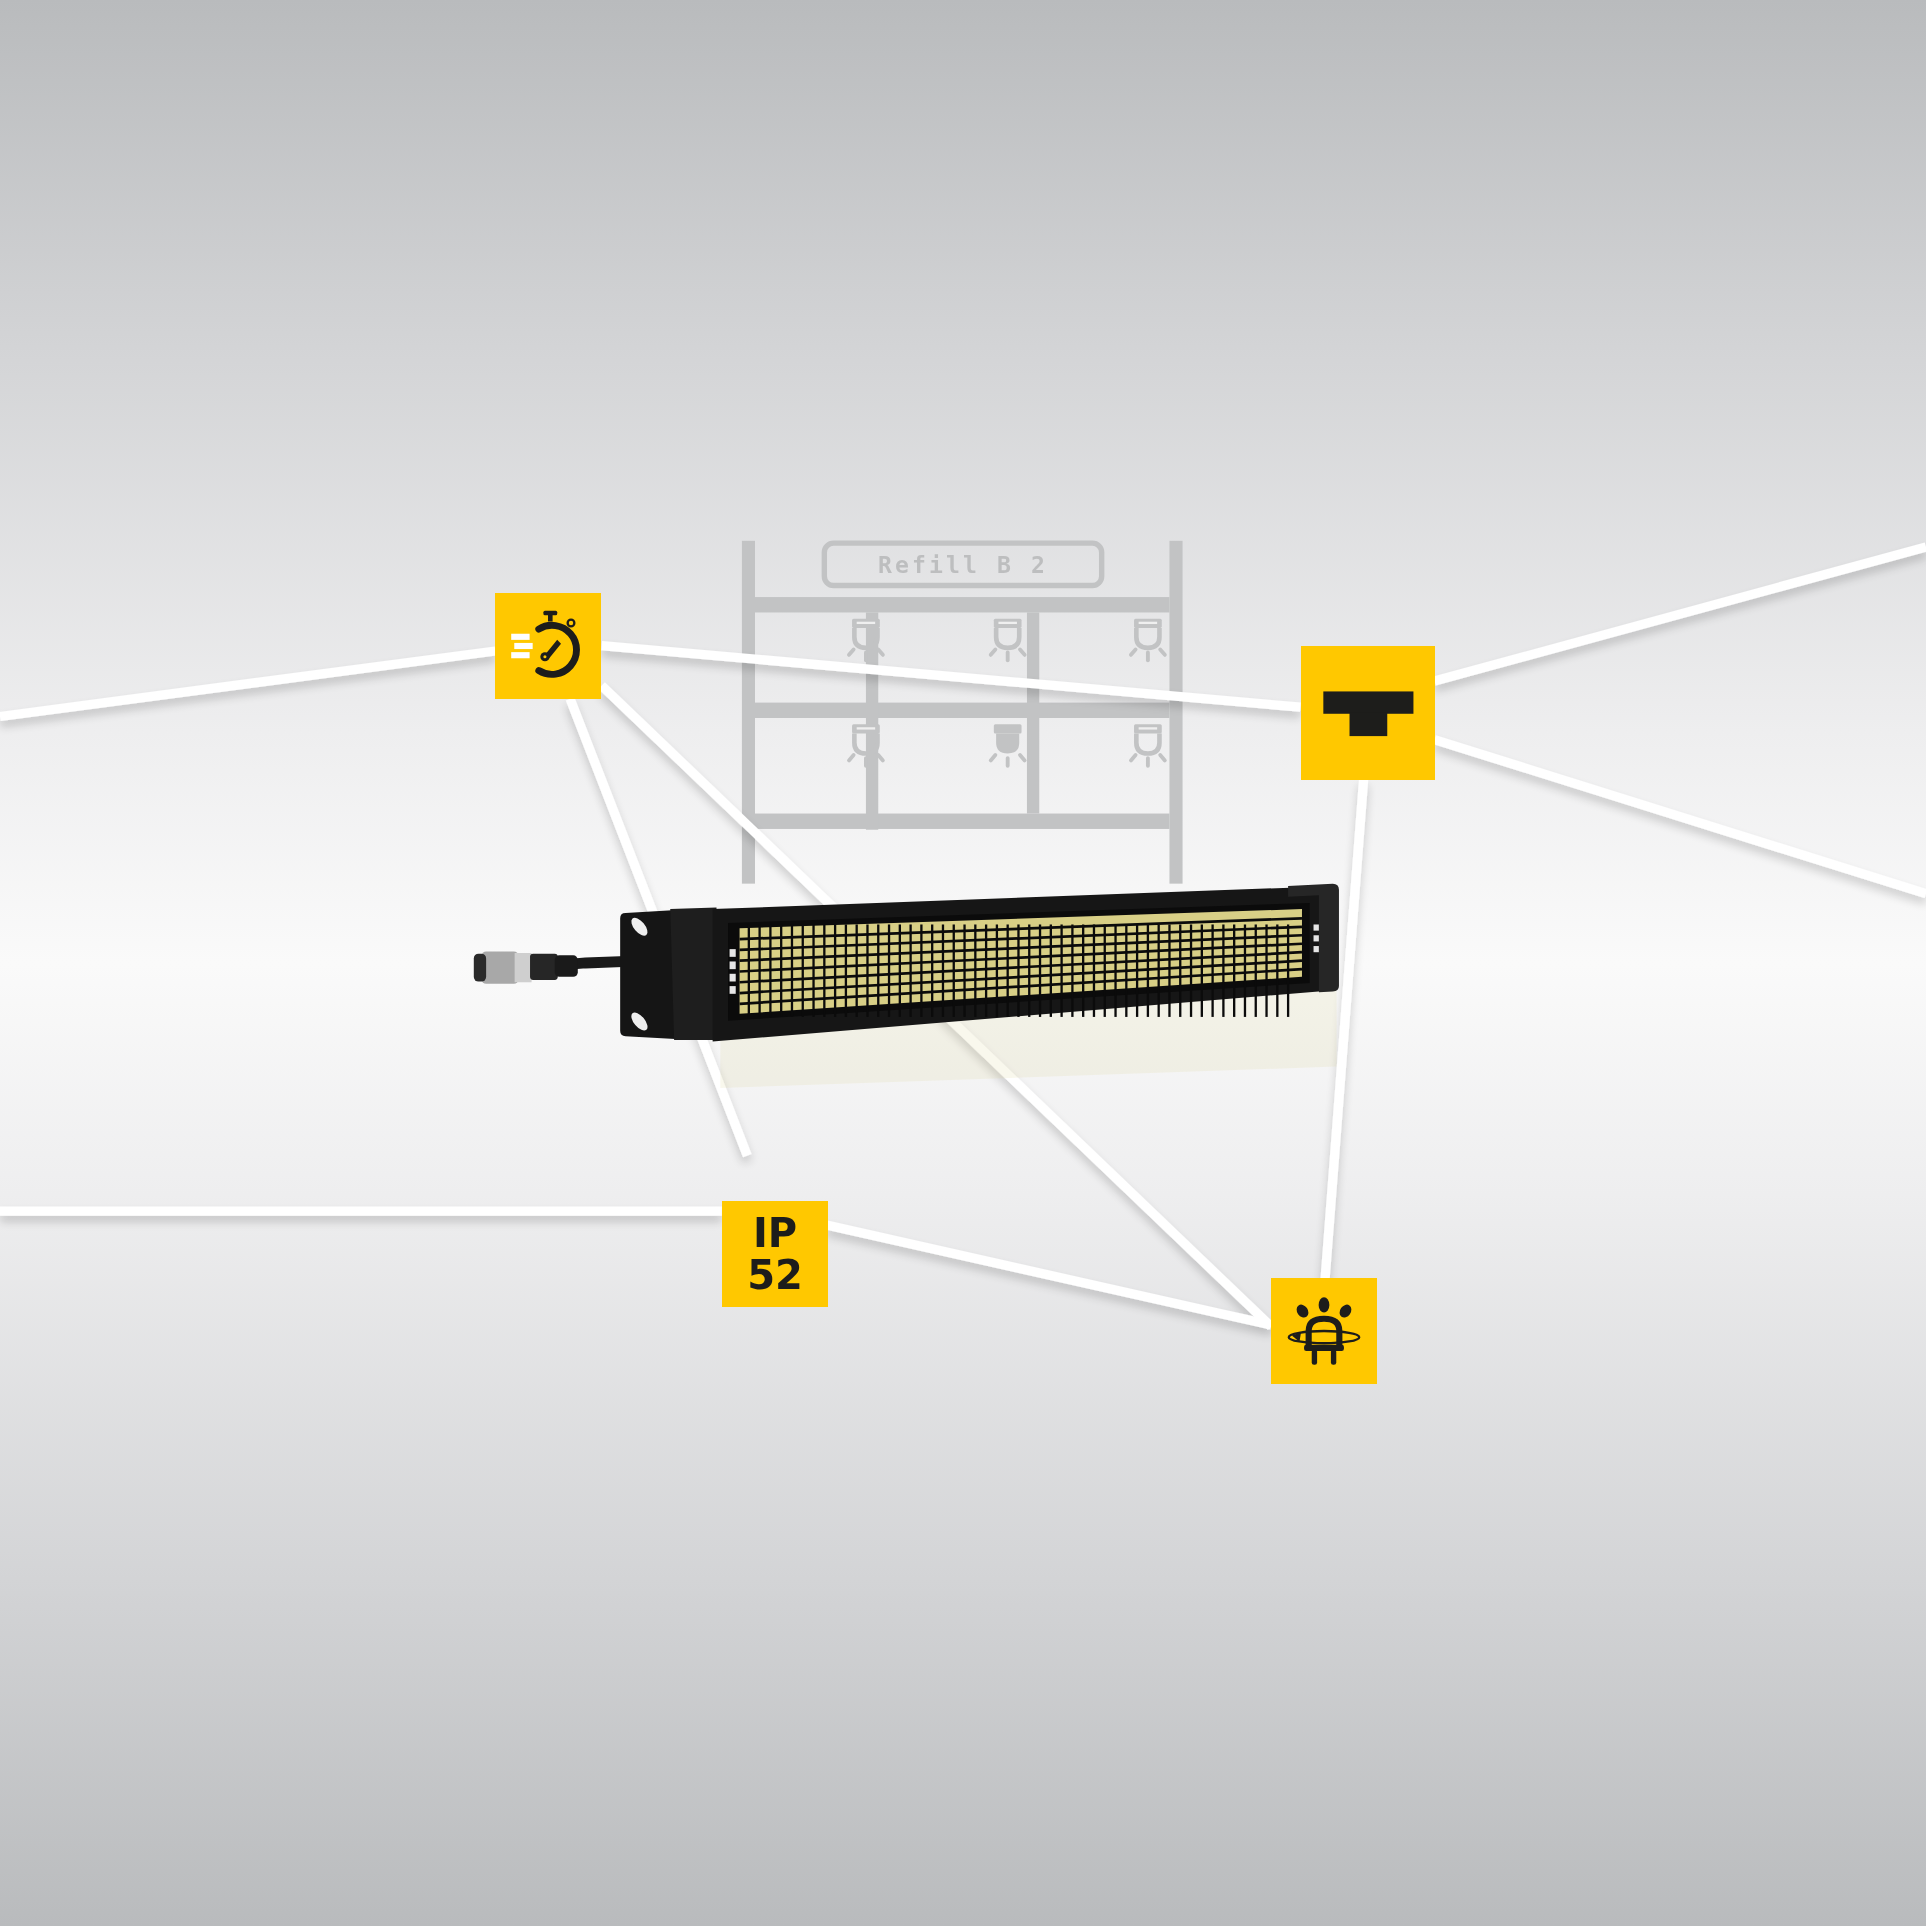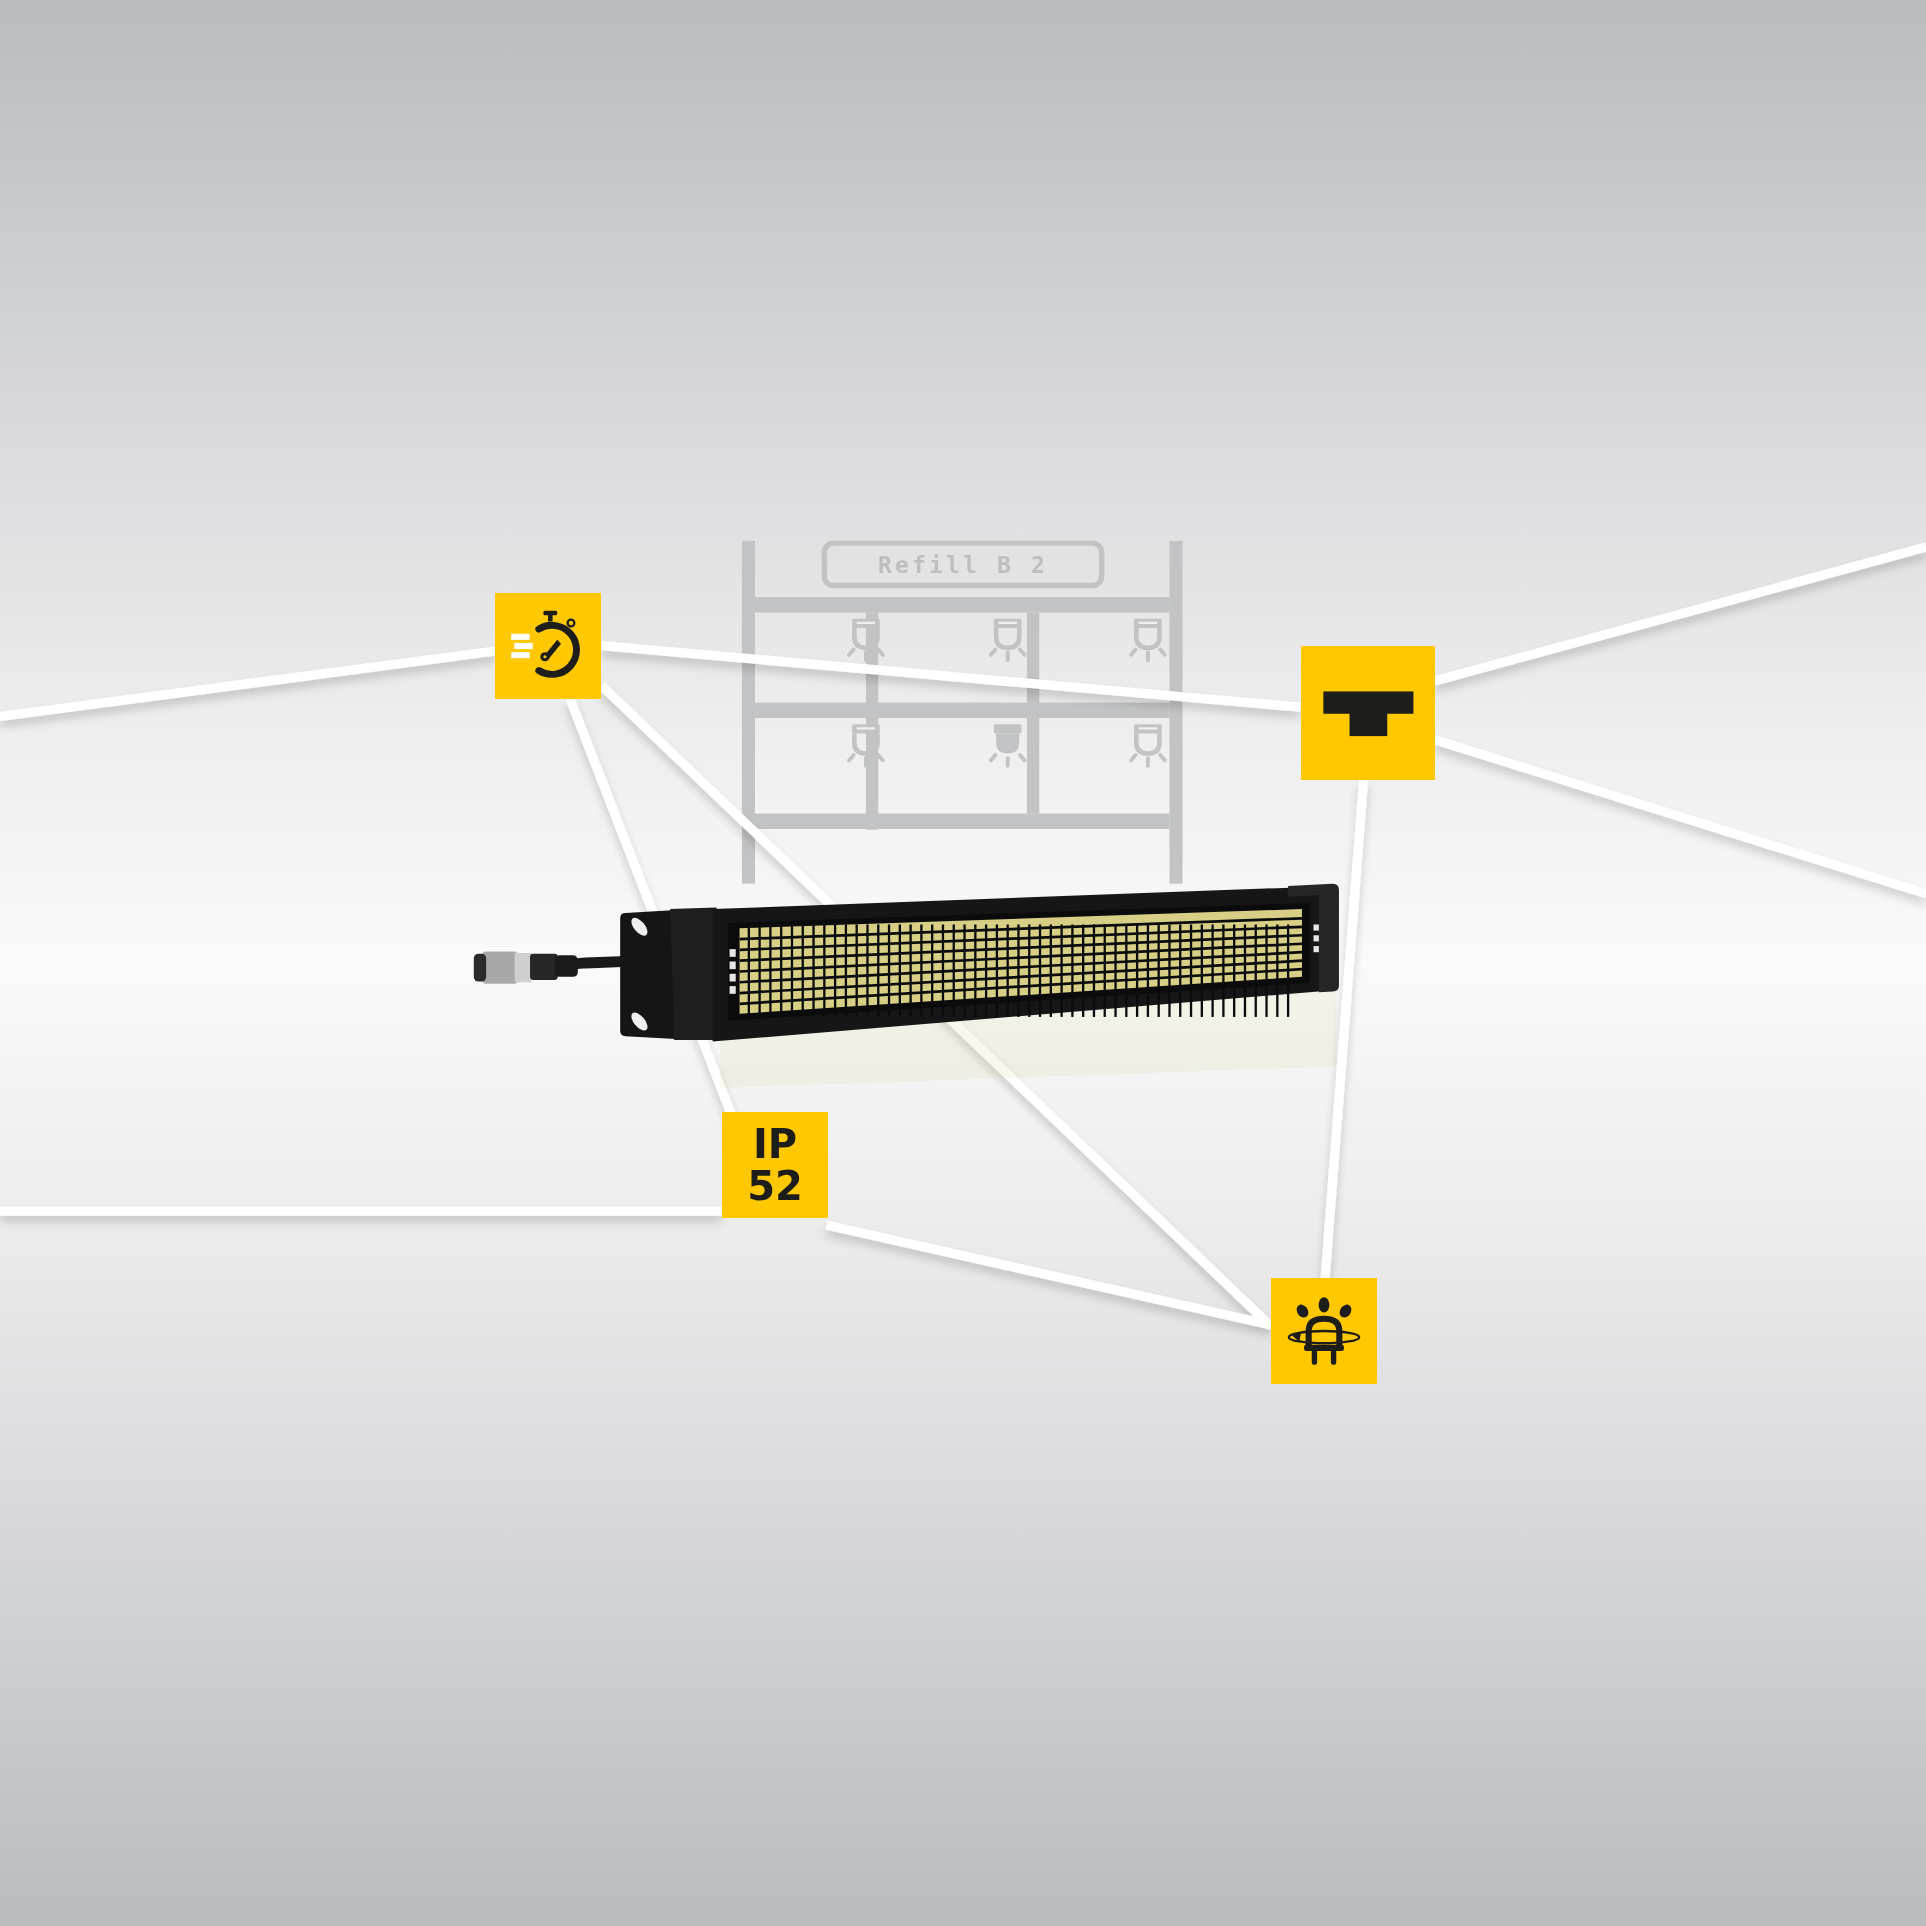--- a/index.html
+++ b/index.html
@@ -192,21 +192,21 @@
   </svg>
 </div>
 
 <div class="badge" style="left:1301px; top:646px; width:134px; height:134px;">
   <svg width="134" height="134" viewBox="0 0 174 174">
     <rect x="29" y="59" width="117" height="29" fill="#1d1d1b"></rect>
     <rect x="63" y="86" width="49" height="31" fill="#1d1d1b"></rect>
   </svg>
 </div>
 
-<div class="badge" style="left:722px; top:1112px;">
+<div class="badge" style="left:722px; top:1201px;">
   <div class="ip-text">
     <div>IP</div>
     <div>52</div>
   </div>
 </div>
 
 <div class="badge" style="left:1271px; top:1278px;">
   <svg width="92" height="92" viewBox="0 0 120 120">
     <ellipse cx="32" cy="34" rx="7" ry="9" transform="rotate(-35 32 34)" fill="#1d1d1b"></ellipse>
     <ellipse cx="60" cy="26" rx="7" ry="10" fill="#1d1d1b"></ellipse>

